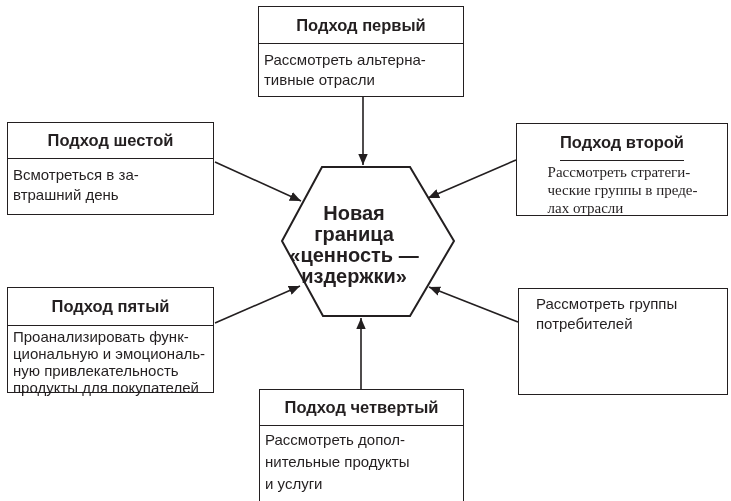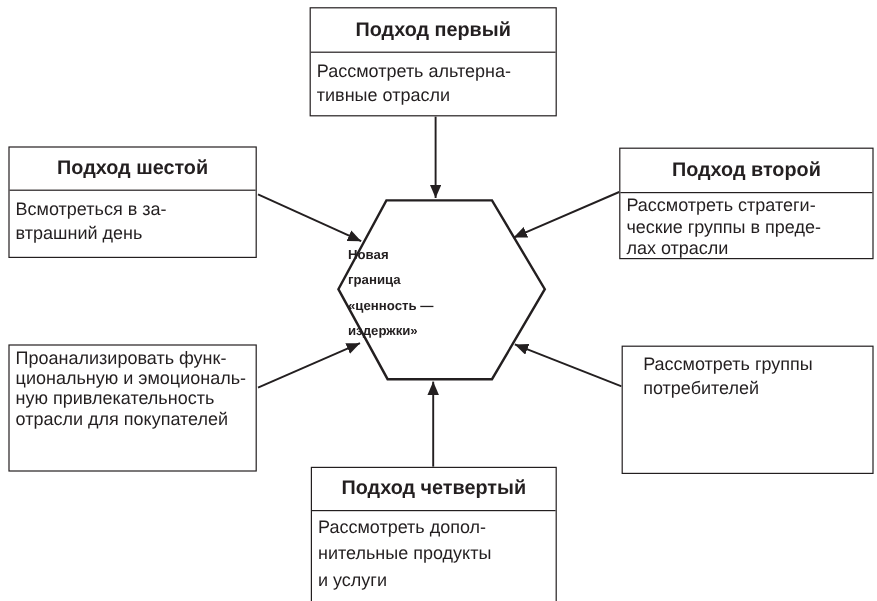--- a/index.html
+++ b/index.html
@@ -50,43 +50,44 @@
   }
   
   #box-approach-1 { left: 258px; top: 6px;   width: 206px; height: 91px; }
   #box-approach-1 .approach-title { height: 37px; }
   #box-approach-1 .approach-body  { line-height: 20px; padding-top: 6px; }
 
   #box-approach-6 { left: 7px;   top: 122px; width: 207px; height: 93px; }
   #box-approach-6 .approach-title { height: 36px; }
   #box-approach-6 .approach-body  { line-height: 20px; padding-top: 6px; }
 
-  #box-approach-2 { left: 516px; top: 123px; width: 212px; height: 93px; }
+  #box-approach-2 { left: 516px; top: 123px; width: 212px; height: 93px; align-items: center; }
   #box-approach-2 .approach-title { height: 37px; }
-  #box-approach-2 .approach-body  { line-height: 18px; padding-top: 2px; }
+  #box-approach-2 .approach-body  { line-height: 18px; padding-top: 2px; font-family: Liberation Serif, serif; }
 
   #box-approach-5 { left: 7px;   top: 287px; width: 207px; height: 106px; }
   #box-approach-5 .approach-title { height: 38px; }
   #box-approach-5 .approach-body  { line-height: 17px; padding-top: 2px; }
 
   #box-approach-3 { left: 518px; top: 288px; width: 210px; height: 107px; }
   #box-approach-3 .approach-title { height: 37px; }
   #box-approach-3 .approach-body  { line-height: 20px; padding-top: 5px; margin-left: 12px; }
 
   #box-approach-4 { left: 259px; top: 389px; width: 205px; height: 129px; }
   #box-approach-4 .approach-title { height: 36px; }
   #box-approach-4 .approach-body  { line-height: 22px; padding-top: 3px; }
 
   #hexagon-label {
     position: absolute;
-    left: 290px;
+    left: 268px;
     top: 203px;
     width: 172px;
+    text-align: center;
     font-weight: bold;
-    font-size: 11px;
+    font-size: 20px;
     line-height: 21px;
     white-space: pre-line;
   }
 </style>
 </head>
 <body>
 
 <div id="canvas">
 
   <svg id="connector-layer" viewBox="0 0 731 501" xmlns="http://www.w3.org/2000/svg">
@@ -124,24 +125,25 @@
   </div>
 
   <div class="approach-box" id="box-approach-2">
     <div class="approach-title">Подход второй</div>
     <div class="approach-body">Рассмотреть стратеги-
 ческие группы в преде-
 лах отрасли</div>
   </div>
 
   <div class="approach-box" id="box-approach-5">
+    <div class="approach-title">Подход пятый</div>
     <div class="approach-body">Проанализировать функ-
 циональную и эмоциональ-
 ную привлекательность
-отрасли для покупателей</div>
+продукты для покупателей</div>
   </div>
 
   <div class="approach-box" id="box-approach-3">
     <div class="approach-body">Рассмотреть группы
 потребителей</div>
   </div>
 
   <div class="approach-box" id="box-approach-4">
     <div class="approach-title">Подход четвертый</div>
     <div class="approach-body">Рассмотреть допол-

